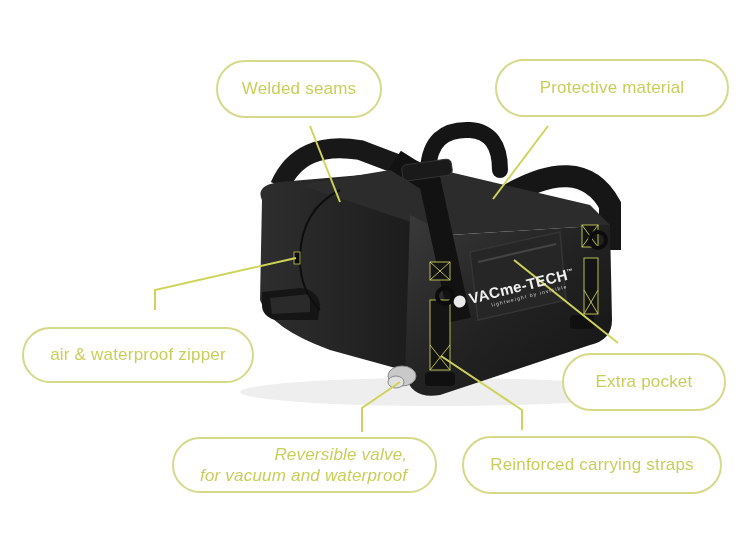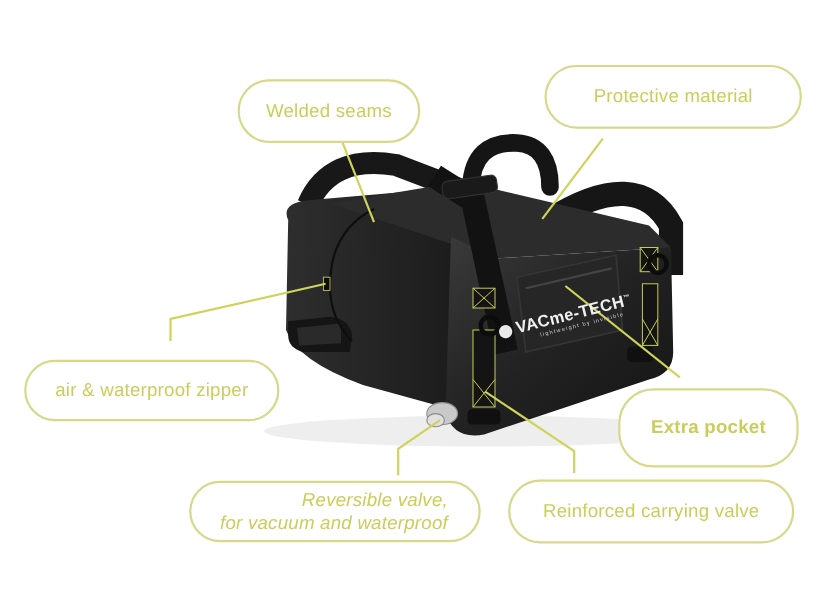--- a/index.html
+++ b/index.html
@@ -97,40 +97,40 @@
       <path d="M441,356 L522,410 L522,430"></path>
     </g>
   </svg>
 
   <div class="brand">
     <span class="logo-dot"></span>
     <span class="name"><span>VACme-TECH</span><sup style="font-size:6px">™</sup></span>
     <span class="tag">lightweight by invisible</span>
   </div>
 
-  <div class="callout" style="left:216px; top:72px; width:166px; height:58px;">
+  <div class="callout" style="left:216px; top:60px; width:166px; height:58px;">
     <span>Welded seams</span>
   </div>
 
   <div class="callout" style="left:22px; top:327px; width:232px; height:56px;">
     <span>air &amp; waterproof zipper</span>
   </div>
 
   <div class="callout" style="left:495px; top:59px; width:234px; height:58px;">
     <span>Protective material</span>
   </div>
 
-  <div class="callout" style="left:562px; top:353px; width:164px; height:72px;font-weight:bold;">
+  <div class="callout" style="left:562px; top:353px; width:164px; height:58px;">
     <span>Extra pocket</span>
   </div>
 
   <div class="callout two-line" style="left:172px; top:437px; width:265px; height:56px;">
     <div>
       <div>Reversible valve,</div>
       <div>for vacuum and waterproof</div>
     </div>
   </div>
 
   <div class="callout" style="left:462px; top:436px; width:260px; height:58px;">
-    <span>Reinforced carrying valve</span>
+    <span>Reinforced carrying straps</span>
   </div>
 
 </div>
 
 </body></html>

